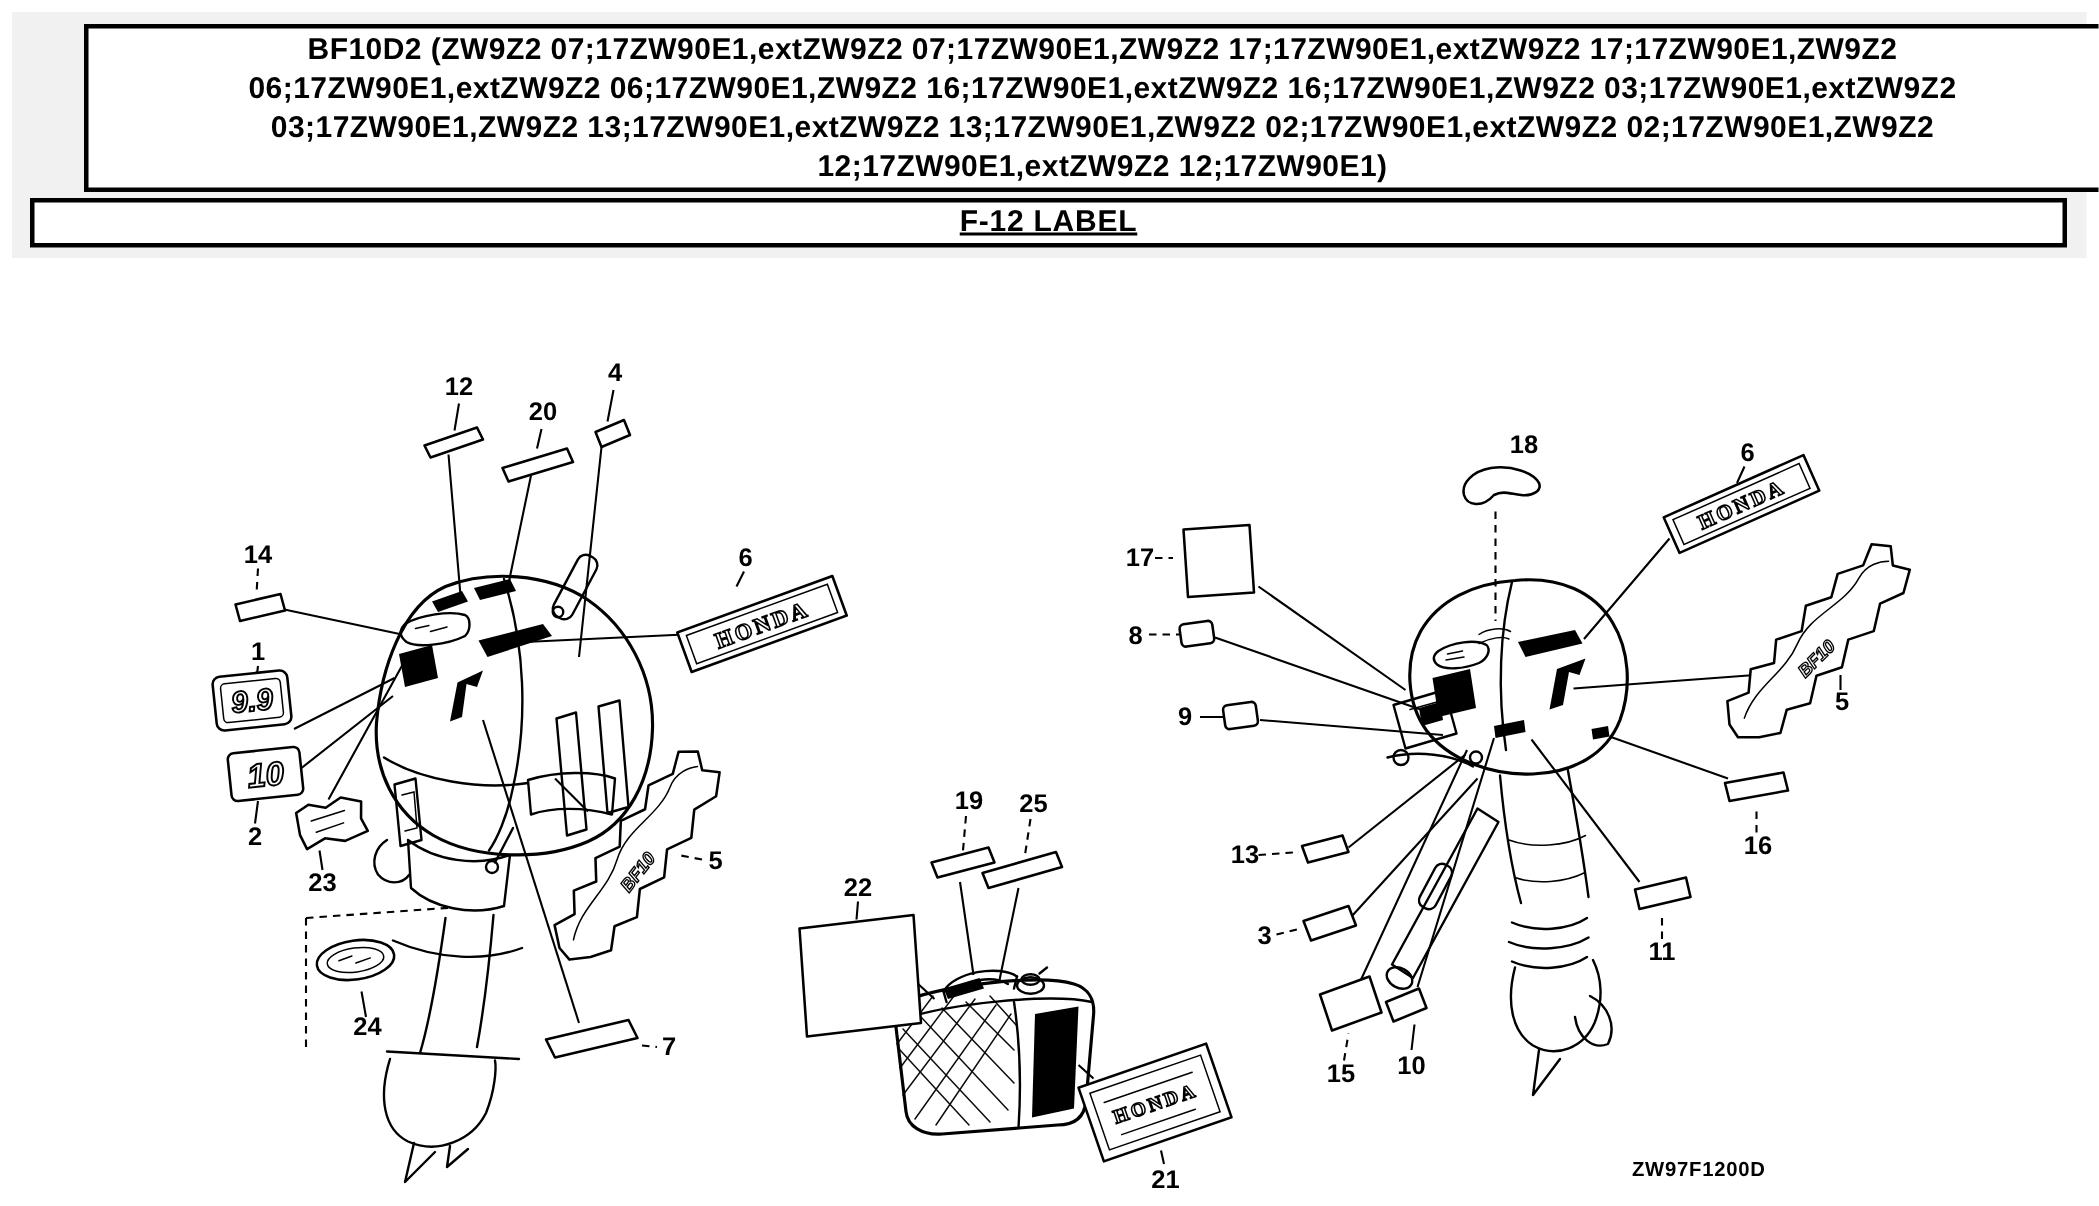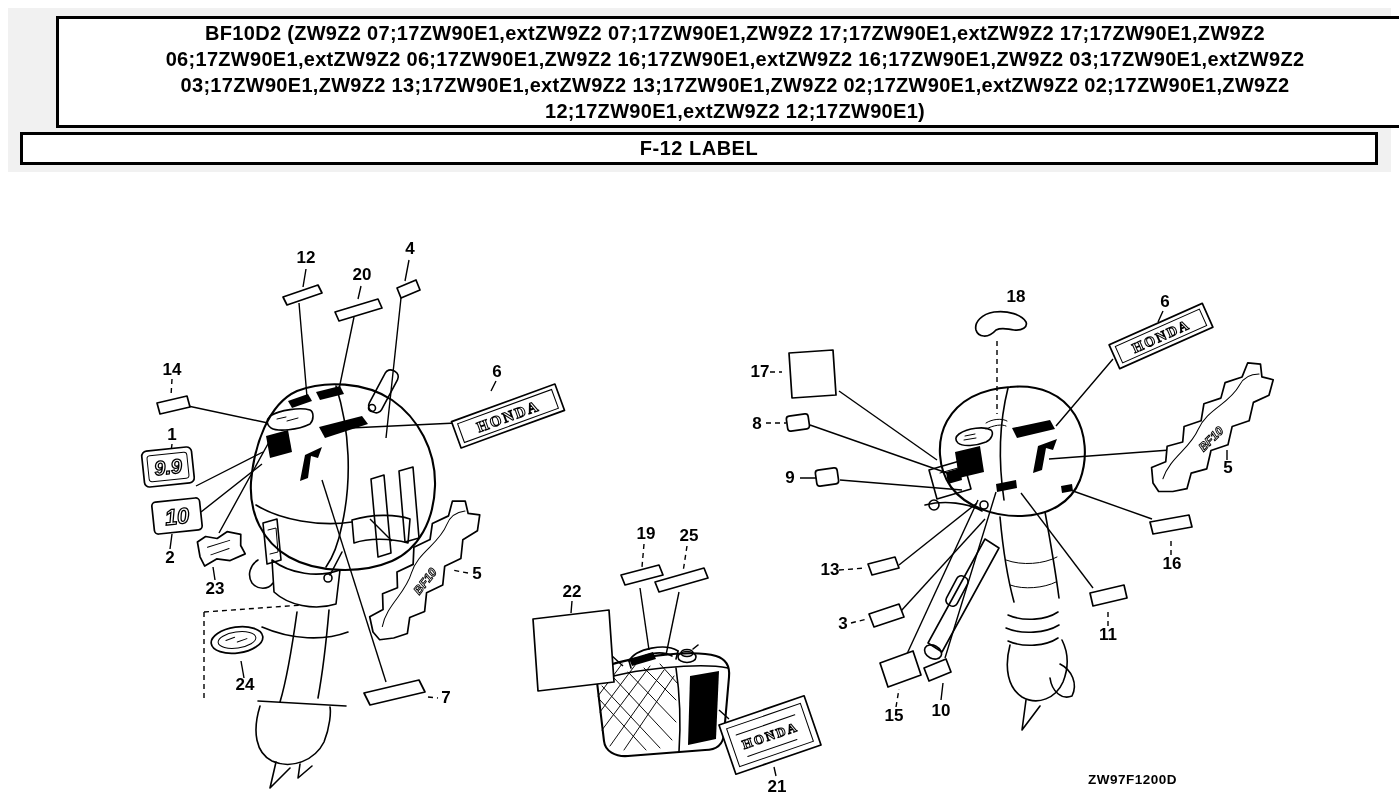--- a/index.html
+++ b/index.html
@@ -17,21 +17,21 @@
     display:flex;align-items:center;justify-content:center;margin-left:36px;
   }
   .title-text{
     max-width:1235px;margin:0 auto;text-align:center;
     font-size:20px;font-weight:bold;line-height:26px;letter-spacing:0.3px;
     word-break:break-word;
   }
   .section-box{
     position:absolute;left:12px;top:124px;width:1358px;height:33px;
     box-sizing:border-box;background:#ffffff;border:3px solid #000;
-    display:flex;align-items:center;justify-content:center;
+    display:flex;align-items:center;justify-content:center;text-decoration:underline;
   }
   .section-text{font-size:20px;font-weight:bold;letter-spacing:0.5px;}
   .diagram{position:absolute;left:0;top:172px;width:1399px;height:632px;background:#fff;}
   svg{display:block;}
   .ln{fill:none;stroke:#000;stroke-width:1.6;stroke-linecap:round;stroke-linejoin:round;}
   .ln2{fill:none;stroke:#000;stroke-width:2.1;stroke-linecap:round;stroke-linejoin:round;}
   .lnt{fill:none;stroke:#000;stroke-width:1;stroke-linecap:round;}
   .ld{fill:none;stroke:#000;stroke-width:1.4;}
   .ldd{fill:none;stroke:#000;stroke-width:1.4;stroke-dasharray:5 4;}
   .chip{fill:#fff;stroke:#000;stroke-width:1.7;stroke-linejoin:round;}

